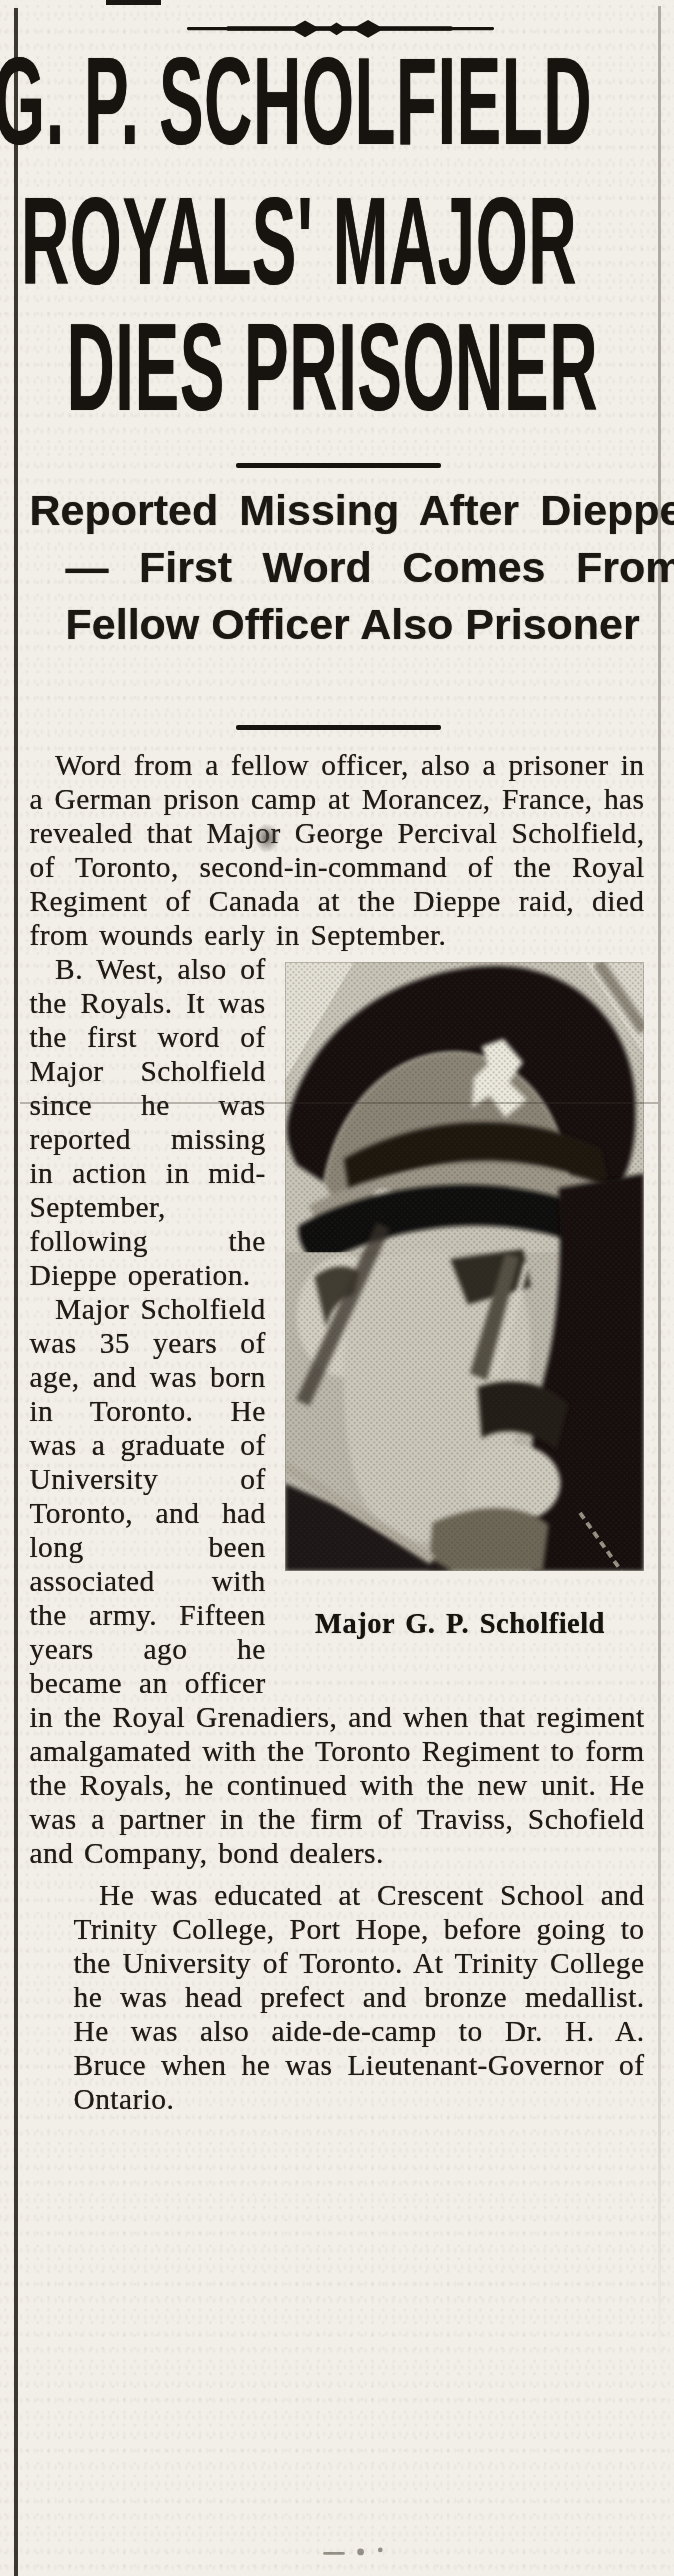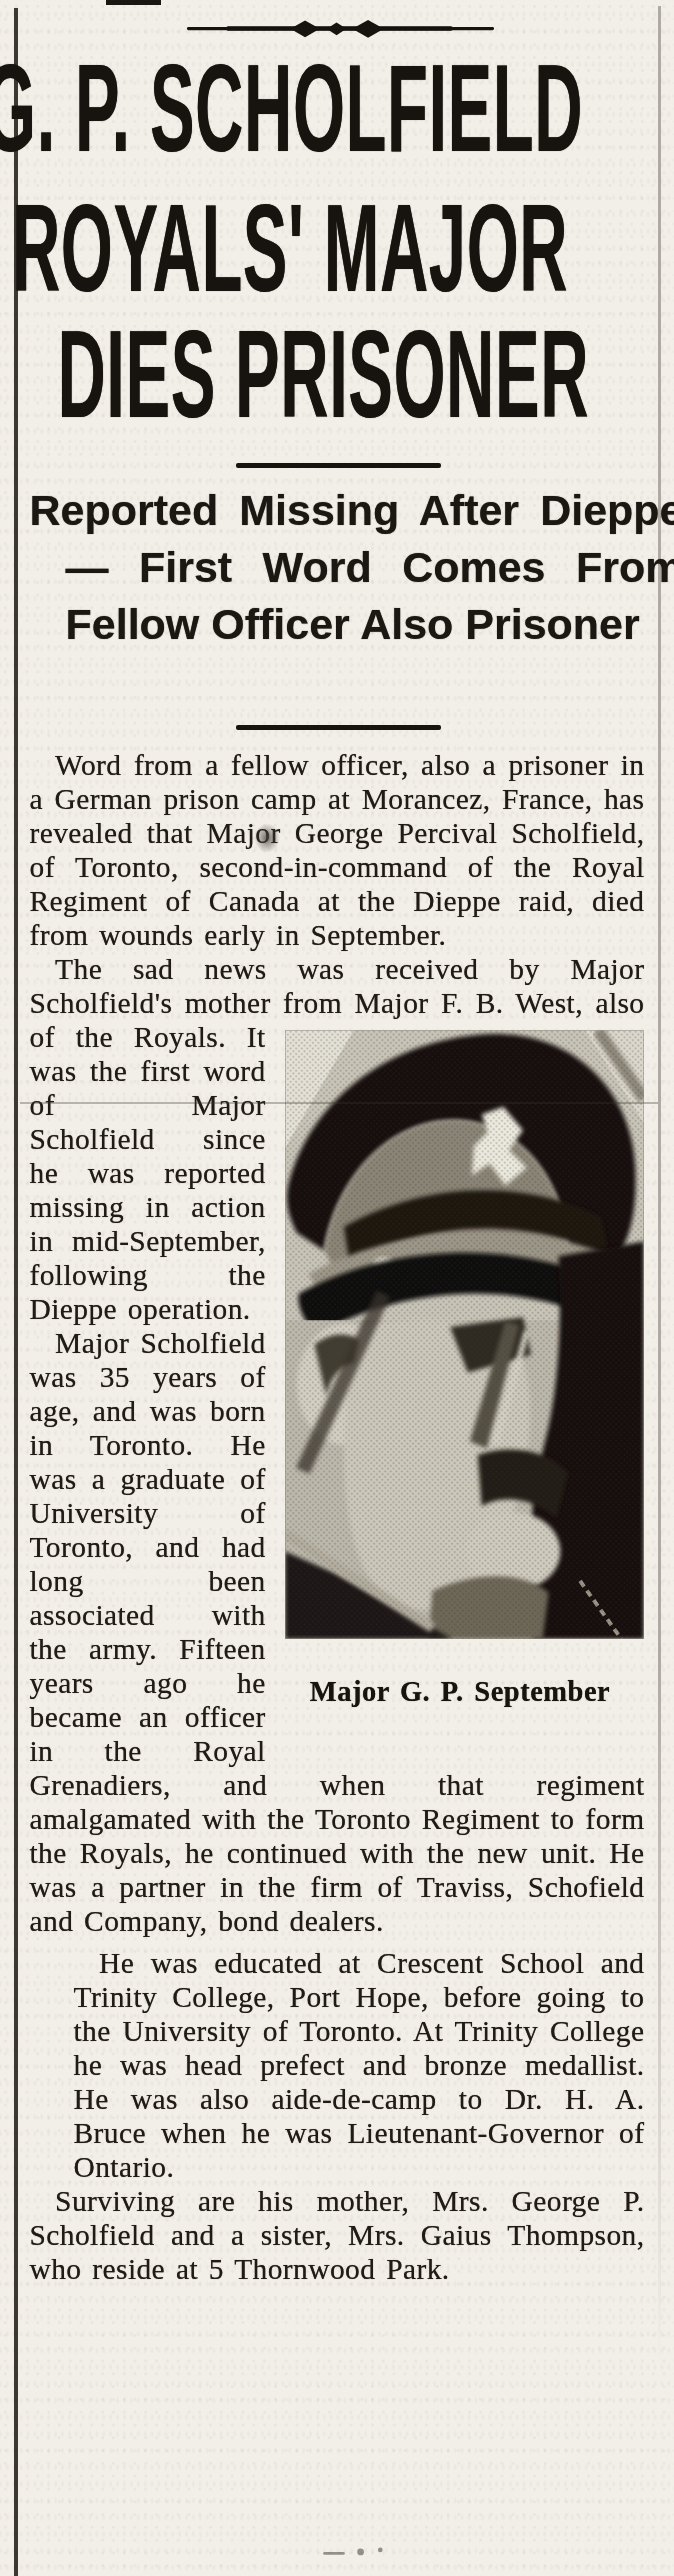--- a/index.html
+++ b/index.html
@@ -18,21 +18,21 @@
   
   .rule-left{position:absolute; left:13.8px; top:7.9px; width:3.9px; height:2568px; background:#29231c; opacity:.9;}
   .rule-right{position:absolute; left:658px; top:5.9px; width:3px; height:2362px;
     background:linear-gradient(#6d675c, #6d675c 70%, rgba(109,103,92,0)); opacity:.5;}
   .top-edge-mark{position:absolute; left:106px; top:0; width:55px; height:4.9px; background:#1a1611;}
 
   
   .ornament{position:absolute; left:187px; top:17.7px; width:307px; height:21.7px;}
   
   .headline{position:absolute; left:0; top:0; width:674px; margin:0; font-weight:bold;}
-  .hl-line{position:absolute; left:7px; width:554px; height:138px; display:flex; justify-content:center; align-items:center;}
+  .hl-line{position:absolute; left:16px; width:554px; height:138px; display:flex; justify-content:center; align-items:flex-start;}
   .hl-line span{
     display:block; white-space:nowrap;
     font-family:"Liberation Sans", sans-serif; font-weight:bold;
     font-size:124px; line-height:1; letter-spacing:1px;
     transform:scaleX(.54); transform-origin:center top;
     color:#17130e; text-shadow:0 0 1px rgba(23,19,14,.85);
   }
   .hl-1{top:39px;} .hl-2{top:179px; margin-left:5.9px;} .hl-3{top:305px; margin-left:39px;}
 
   .short-rule{position:absolute; left:236px; width:205px; height:4.9px; background:#17130e; border-radius:2px;}
@@ -102,21 +102,20 @@
 
   <div class="short-rule rule-a"></div>
 
   <h2 class="subhead">Reported Missing After Dieppe — First Word Comes From Fellow Officer Also Prisoner</h2>
 
   <div class="short-rule rule-b"></div>
 
   <div class="body-copy">
     <p class="para">Word from a fellow officer, also a prisoner in a German prison camp at Morancez, France, has revealed that Major George Percival Scholfield, of Toronto, second-in-command of the Royal Regiment of Canada at the Dieppe raid, died from wounds early in September.</p>
     <p class="para">
-      <span>The sad news was received by Major Scholfield's mother from Major F.</span>
       <span class="photo-float">
         <span class="photo-frame">
           <svg viewBox="0 0 365 619" width="359" height="609" preserveAspectRatio="none">
             <defs>
               <pattern id="ht" width="4" height="4" patternUnits="userSpaceOnUse" patternTransform="rotate(45)">
                 <circle cx="1.3" cy="1.3" r="1.02" fill="#3b352c"></circle>
               </pattern>
               <filter id="soft" x="-10%" y="-10%" width="120%" height="120%">
                   <feGaussianBlur stdDeviation="2.4"></feGaussianBlur>
                 </filter>
@@ -144,27 +143,26 @@
             <ellipse cx="232" cy="530" rx="48" ry="40" fill="#d0ccc0" filter="url(#soft)"></ellipse>
             <path d="M150,570 C200,548 245,552 268,572 L262,619 L146,619 Z" fill="#6e6759" filter="url(#soft)"></path>
             <path d="M100,268 L18,448" stroke="#393329" stroke-width="15" opacity=".75" filter="url(#soft)"></path>
             <path d="M0,530 L50,552 L170,619 L0,619 Z" fill="#1e1812" filter="url(#soft)"></path>
             <path d="M0,512 L150,608" stroke="#b2ad9f" stroke-width="10" filter="url(#soft)"></path>
             <path d="M300,560 L342,619" stroke="#9b9587" stroke-width="4" stroke-dasharray="7 5"></path>
             <rect width="365" height="619" fill="url(#ht)" opacity=".3"></rect>
             <rect x="0.5" y="0.5" width="364" height="618" fill="none" stroke="#8f8a7d" opacity=".5"></rect>
           </svg>
         </span>
-        <span class="caption">Major G. P. September</span>
+        <span class="caption">Major G. P. Scholfield</span>
       </span>
       <span>B. West, also of the Royals. It was the first word of Major Scholfield since he was reported missing in action in mid-September, following the Dieppe operation.</span>
     </p>
     <p class="para">Major Scholfield was 35 years of age, and was born in Toronto. He was a graduate of University of Toronto, and had long been associated with the army. Fifteen years ago he became an officer in the Royal Grenadiers, and when that regiment amalgamated with the Toronto Regiment to form the Royals, he continued with the new unit. He was a partner in the firm of Traviss, Schofield and Company, bond dealers.</p>
     <p class="para p-gap">He was educated at Crescent School and Trinity College, Port Hope, before going to the University of Toronto. At Trinity College he was head prefect and bronze medallist. He was also aide-de-camp to Dr. H. A. Bruce when he was Lieutenant-Governor of Ontario.</p>
-    <p class="para">Surviving are his mother, Mrs. George P. Scholfield and a sister, Mrs. Gaius Thompson, who reside at 5 Thornwood Park.</p>
   </div>
 
   <div class="scanline"></div>
   <div class="blotch"></div>
 
   <div class="bottom-mark">
     <svg viewBox="0 0 90 14" width="89" height="13.8">
       <rect x="0" y="7" width="22" height="3" rx="1.5" fill="#4a453c"></rect>
       <circle cx="38" cy="7" r="3.4" fill="#4a453c"></circle>
       <circle cx="58" cy="5" r="2.4" fill="#4a453c"></circle>

